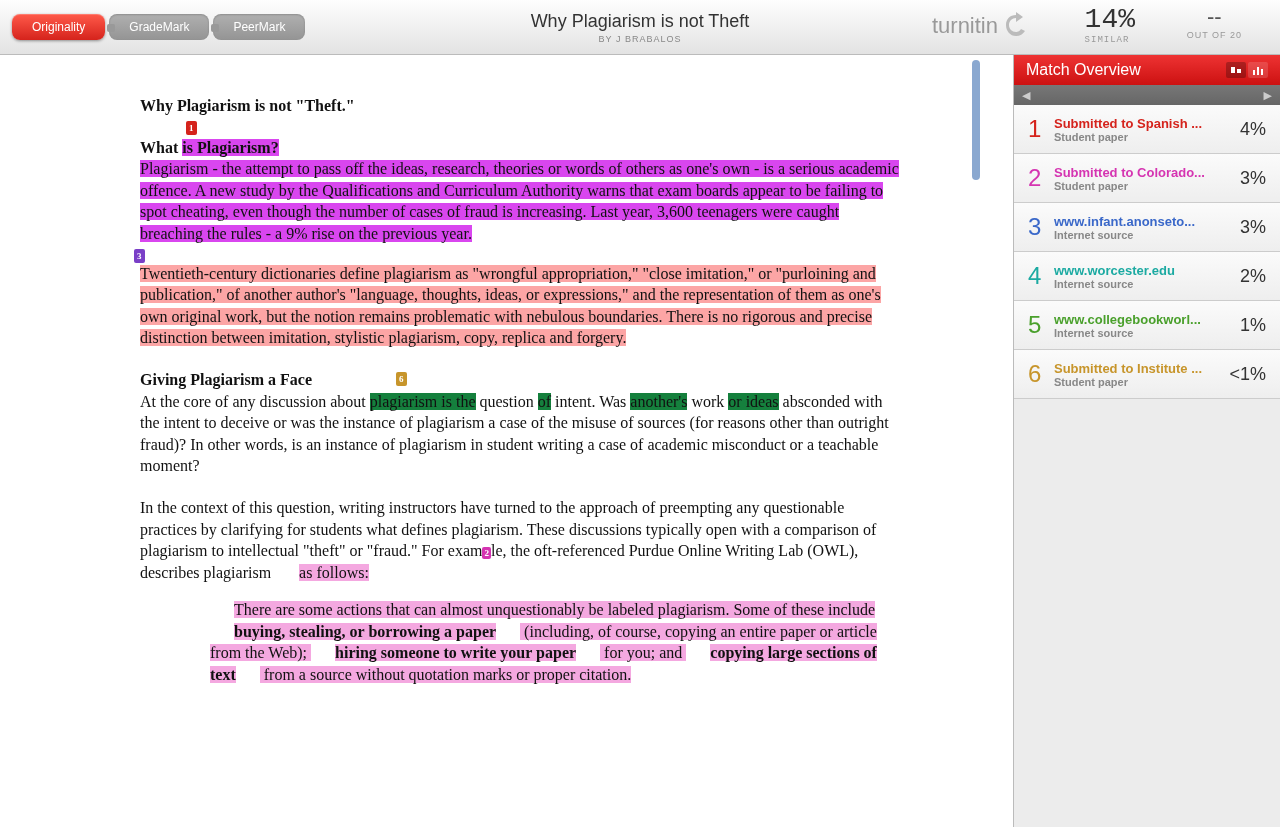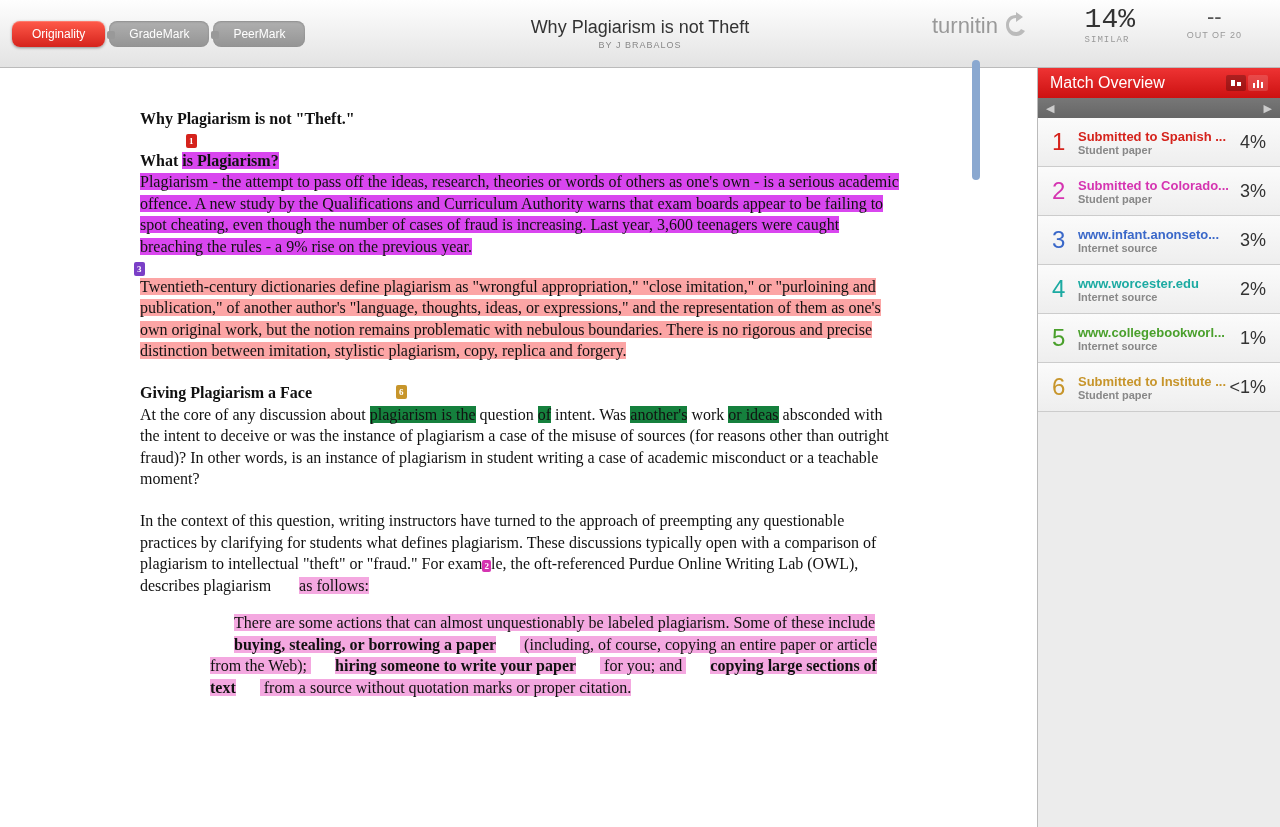--- a/index.html
+++ b/index.html
@@ -1,18 +1,18 @@
 <!DOCTYPE html>
 <html><head>
 <meta charset="utf-8">
 <style>
 * { margin: 0; padding: 0; box-sizing: border-box; }
 body { font-family: -apple-system, "Helvetica Neue", Arial, sans-serif; background: #e8e8e8; width: 1280px; height: 827px; overflow: hidden; }
 
-.topbar { height: 68px; background: linear-gradient(#fefefe, #e3e3e3); border-bottom: 1px solid #bbb; display: flex; align-items: center; position: relative; }
+.topbar { height: 55px; background: linear-gradient(#fefefe, #e3e3e3); border-bottom: 1px solid #bbb; display: flex; align-items: center; position: relative; }
 
 .tab-group { display: flex; margin-left: 12px; }
 .tab { padding: 6px 20px; font-size: 12px; color: #fff; border-radius: 8px; margin-right: 4px; cursor: pointer; box-shadow: inset 0 1px 2px rgba(0,0,0,.2); position: relative; }
 .tab.active { background: linear-gradient(#ff5a4a, #d5231c); box-shadow: 0 1px 3px rgba(0,0,0,.4), inset 0 1px 0 rgba(255,255,255,.2); }
 .tab.inactive { background: linear-gradient(#b0b0b0, #949494); }
 .tab .notch { position: absolute; width: 8px; height: 8px; background: #999; left: -2px; top: 10px; border-radius: 2px; }
 
 .title-block { position: absolute; left: 50%; transform: translateX(-50%); text-align: center; }
 .title-block .title { font-size: 18px; color: #333; font-weight: 400; }
 .title-block .author { font-size: 9px; color: #888; letter-spacing: 1px; margin-top: 2px; }
@@ -35,21 +35,21 @@
 .doc-inner p { margin: 0 0 0 0; }
 .sect { margin-top: 20px; }
 .match-tag { position: absolute; background: #c00; color: #fff; font-size: 9px; font-weight: bold; padding: 1px 3px; border-radius: 2px; }
 .hl1 { background: #d946ef; text-align: center; }
 .hl3 { background: #fca5a5; }
 .hl6 { background: #15803d; }
 .hl2 { background: #f4a8e0; margin-left: 24px; }
 .bold { font-weight: bold; text-align: right; }
 .blockq { margin-left: 70px; margin-top: 16px; }
 
-.side-pane { width: 243px; background: #e5e5e5; border-left: 1px solid #bbb; display: flex; flex-direction: column; }
+.side-pane { width: 267px; background: #e5e5e5; border-left: 1px solid #bbb; display: flex; flex-direction: column; }
 .scroll-thumb { position: absolute; right: 300px; top: 60px; width: 8px; height: 120px; background: #8aa8d0; border-radius: 4px; z-index: 2; }
 
 .mo-header { background: linear-gradient(#e33, #c11); color: #fff; padding: 6px 12px; display: flex; align-items: center; justify-content: space-between; }
 .mo-header span { font-size: 16px; font-weight: 500; }
 .mo-toggle { display: flex; gap: 2px; }
 .mo-toggle div { width: 20px; height: 16px; background: rgba(255,255,255,.15); display: flex; align-items: center; justify-content: center; border-radius: 2px; cursor: pointer; }
 .mo-toggle div.on { background: rgba(0,0,0,.25); }
 
 .mo-nav { height: 20px; background: linear-gradient(#777, #666); display: flex; justify-content: space-between; padding: 0 8px; align-items: center; color: #ccc; font-size: 11px; }
 .mo-nav span { cursor: pointer; }

